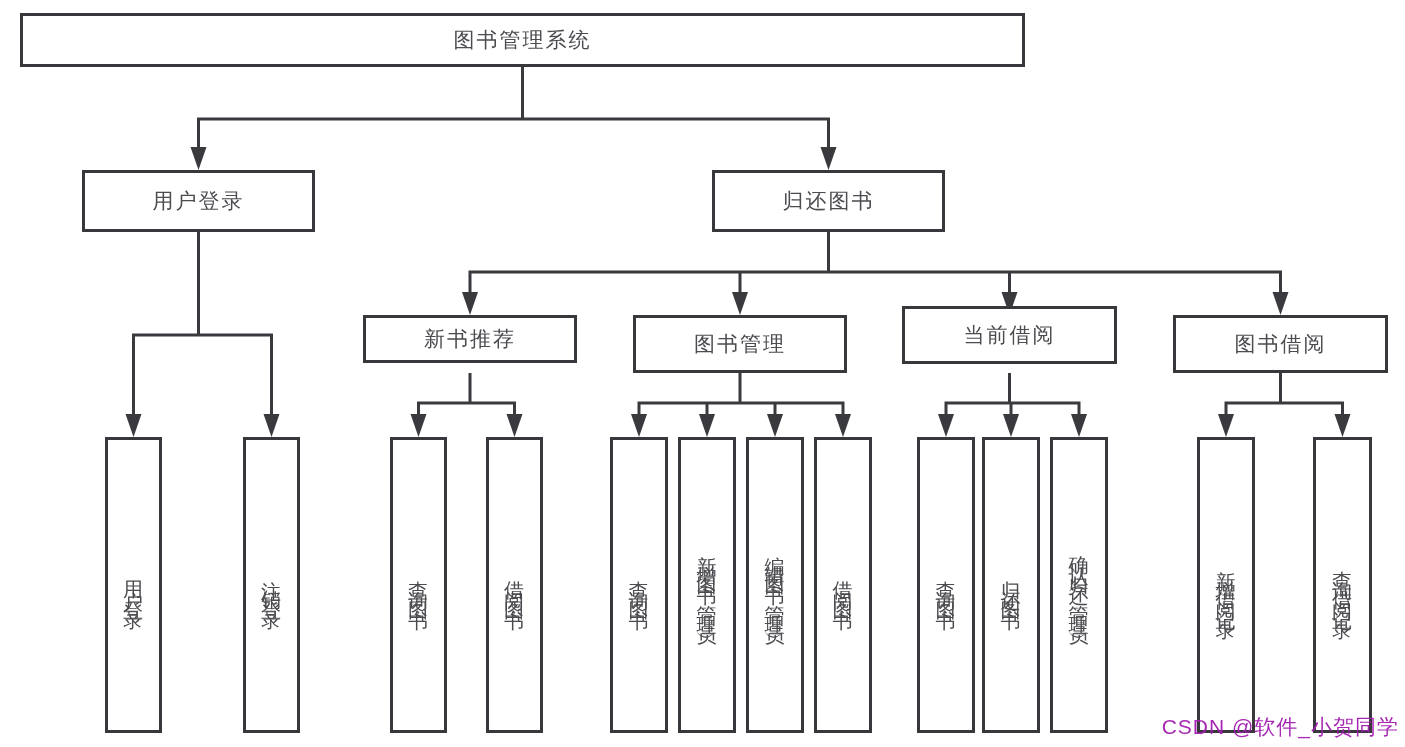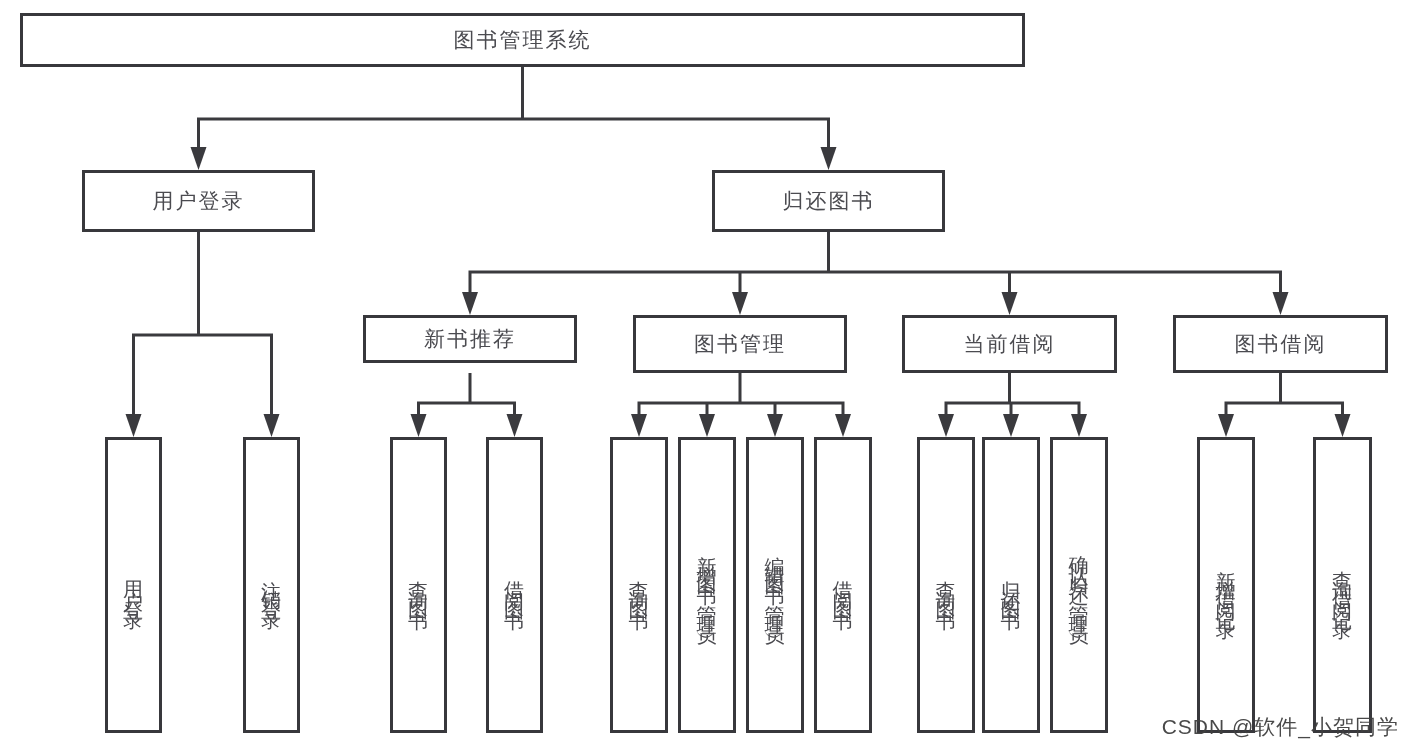--- a/index.html
+++ b/index.html
@@ -51,21 +51,21 @@
     letter-spacing: 10px;
     line-height: 1;
   }
   #watermark {
     position: absolute;
     right: 6px;
     bottom: 6px;
     z-index: 3;
     font-size: 21px;
     letter-spacing: 1px;
-    color: #404040;
+    color: #a21caf;
     opacity: 0.95;
     pointer-events: none;
   }
 </style>
 </head>
 <body>
 
 <div id="stage">
   <svg id="connectors" xmlns="http://www.w3.org/2000/svg" viewBox="0 0 1405 747">
       <path d="M 522.5 67 V 119 M 197 119 H 830 M 198.5 119 V 151 M 828.5 119 V 151"></path>
@@ -104,21 +104,21 @@
   </div>
     <div class="node horizontal" style="left: 712px; top: 170px; width: 233px; height: 62px;">
     <span class="label">归还图书</span>
   </div>
     <div class="node horizontal" style="left: 363px; top: 315px; width: 214px; height: 48px;">
     <span class="label">新书推荐</span>
   </div>
     <div class="node horizontal" style="left: 633px; top: 315px; width: 214px; height: 58px;">
     <span class="label">图书管理</span>
   </div>
-    <div class="node horizontal" style="left: 902px; top: 315px; width: 215px; height: 58px;">
+    <div class="node horizontal" style="left: 902px; top: 306px; width: 215px; height: 58px;">
     <span class="label">当前借阅</span>
   </div>
     <div class="node horizontal" style="left: 1173px; top: 315px; width: 215px; height: 58px;">
     <span class="label">图书借阅</span>
   </div>
     <div class="node vertical" style="left: 105px; top: 437px; width: 57px; height: 296px;">
     <span class="label">用户登录</span>
   </div>
     <div class="node vertical" style="left: 243px; top: 437px; width: 57px; height: 296px;">
     <span class="label">注销登录</span>

